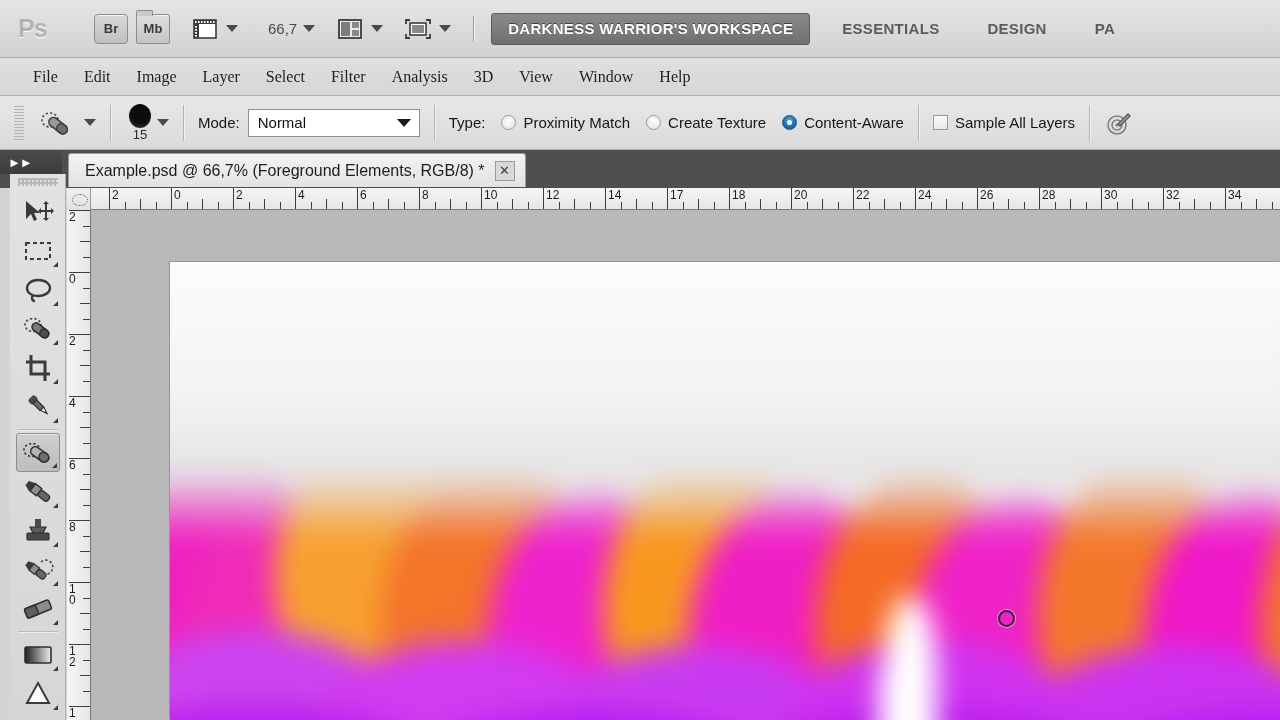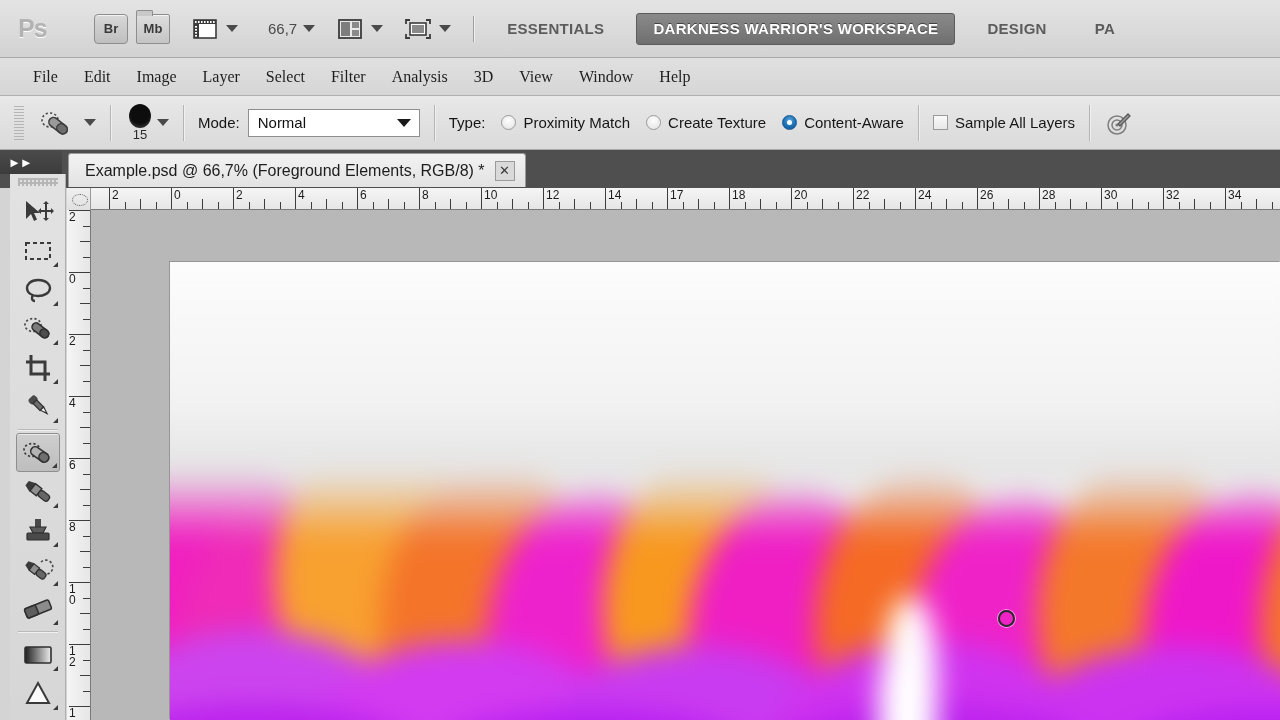--- a/index.html
+++ b/index.html
@@ -334,22 +334,22 @@
           </g>
           <rect x="6" y="6" width="16" height="12" fill="#fff" stroke="#3b3b3b" stroke-width="1.6"></rect>
           <rect x="8" y="8" width="12" height="8" fill="#8a8a8a"></rect>
         </svg>
       </div>
       <div class="caret"></div>
     </div>
 
     <div class="sep-v"></div>
 
+    <div class="ws-tab active">DARKNESS WARRIOR'S WORKSPACE</div>
     <div class="ws-tab">ESSENTIALS</div>
-    <div class="ws-tab active">DARKNESS WARRIOR'S WORKSPACE</div>
     <div class="ws-tab">DESIGN</div>
     <div class="ws-tab">PA</div>
   </div>
 
   <div class="menubar">
     <div class="menu-item">File</div>
     <div class="menu-item">Edit</div>
     <div class="menu-item">Image</div>
     <div class="menu-item">Layer</div>
     <div class="menu-item">Select</div>

